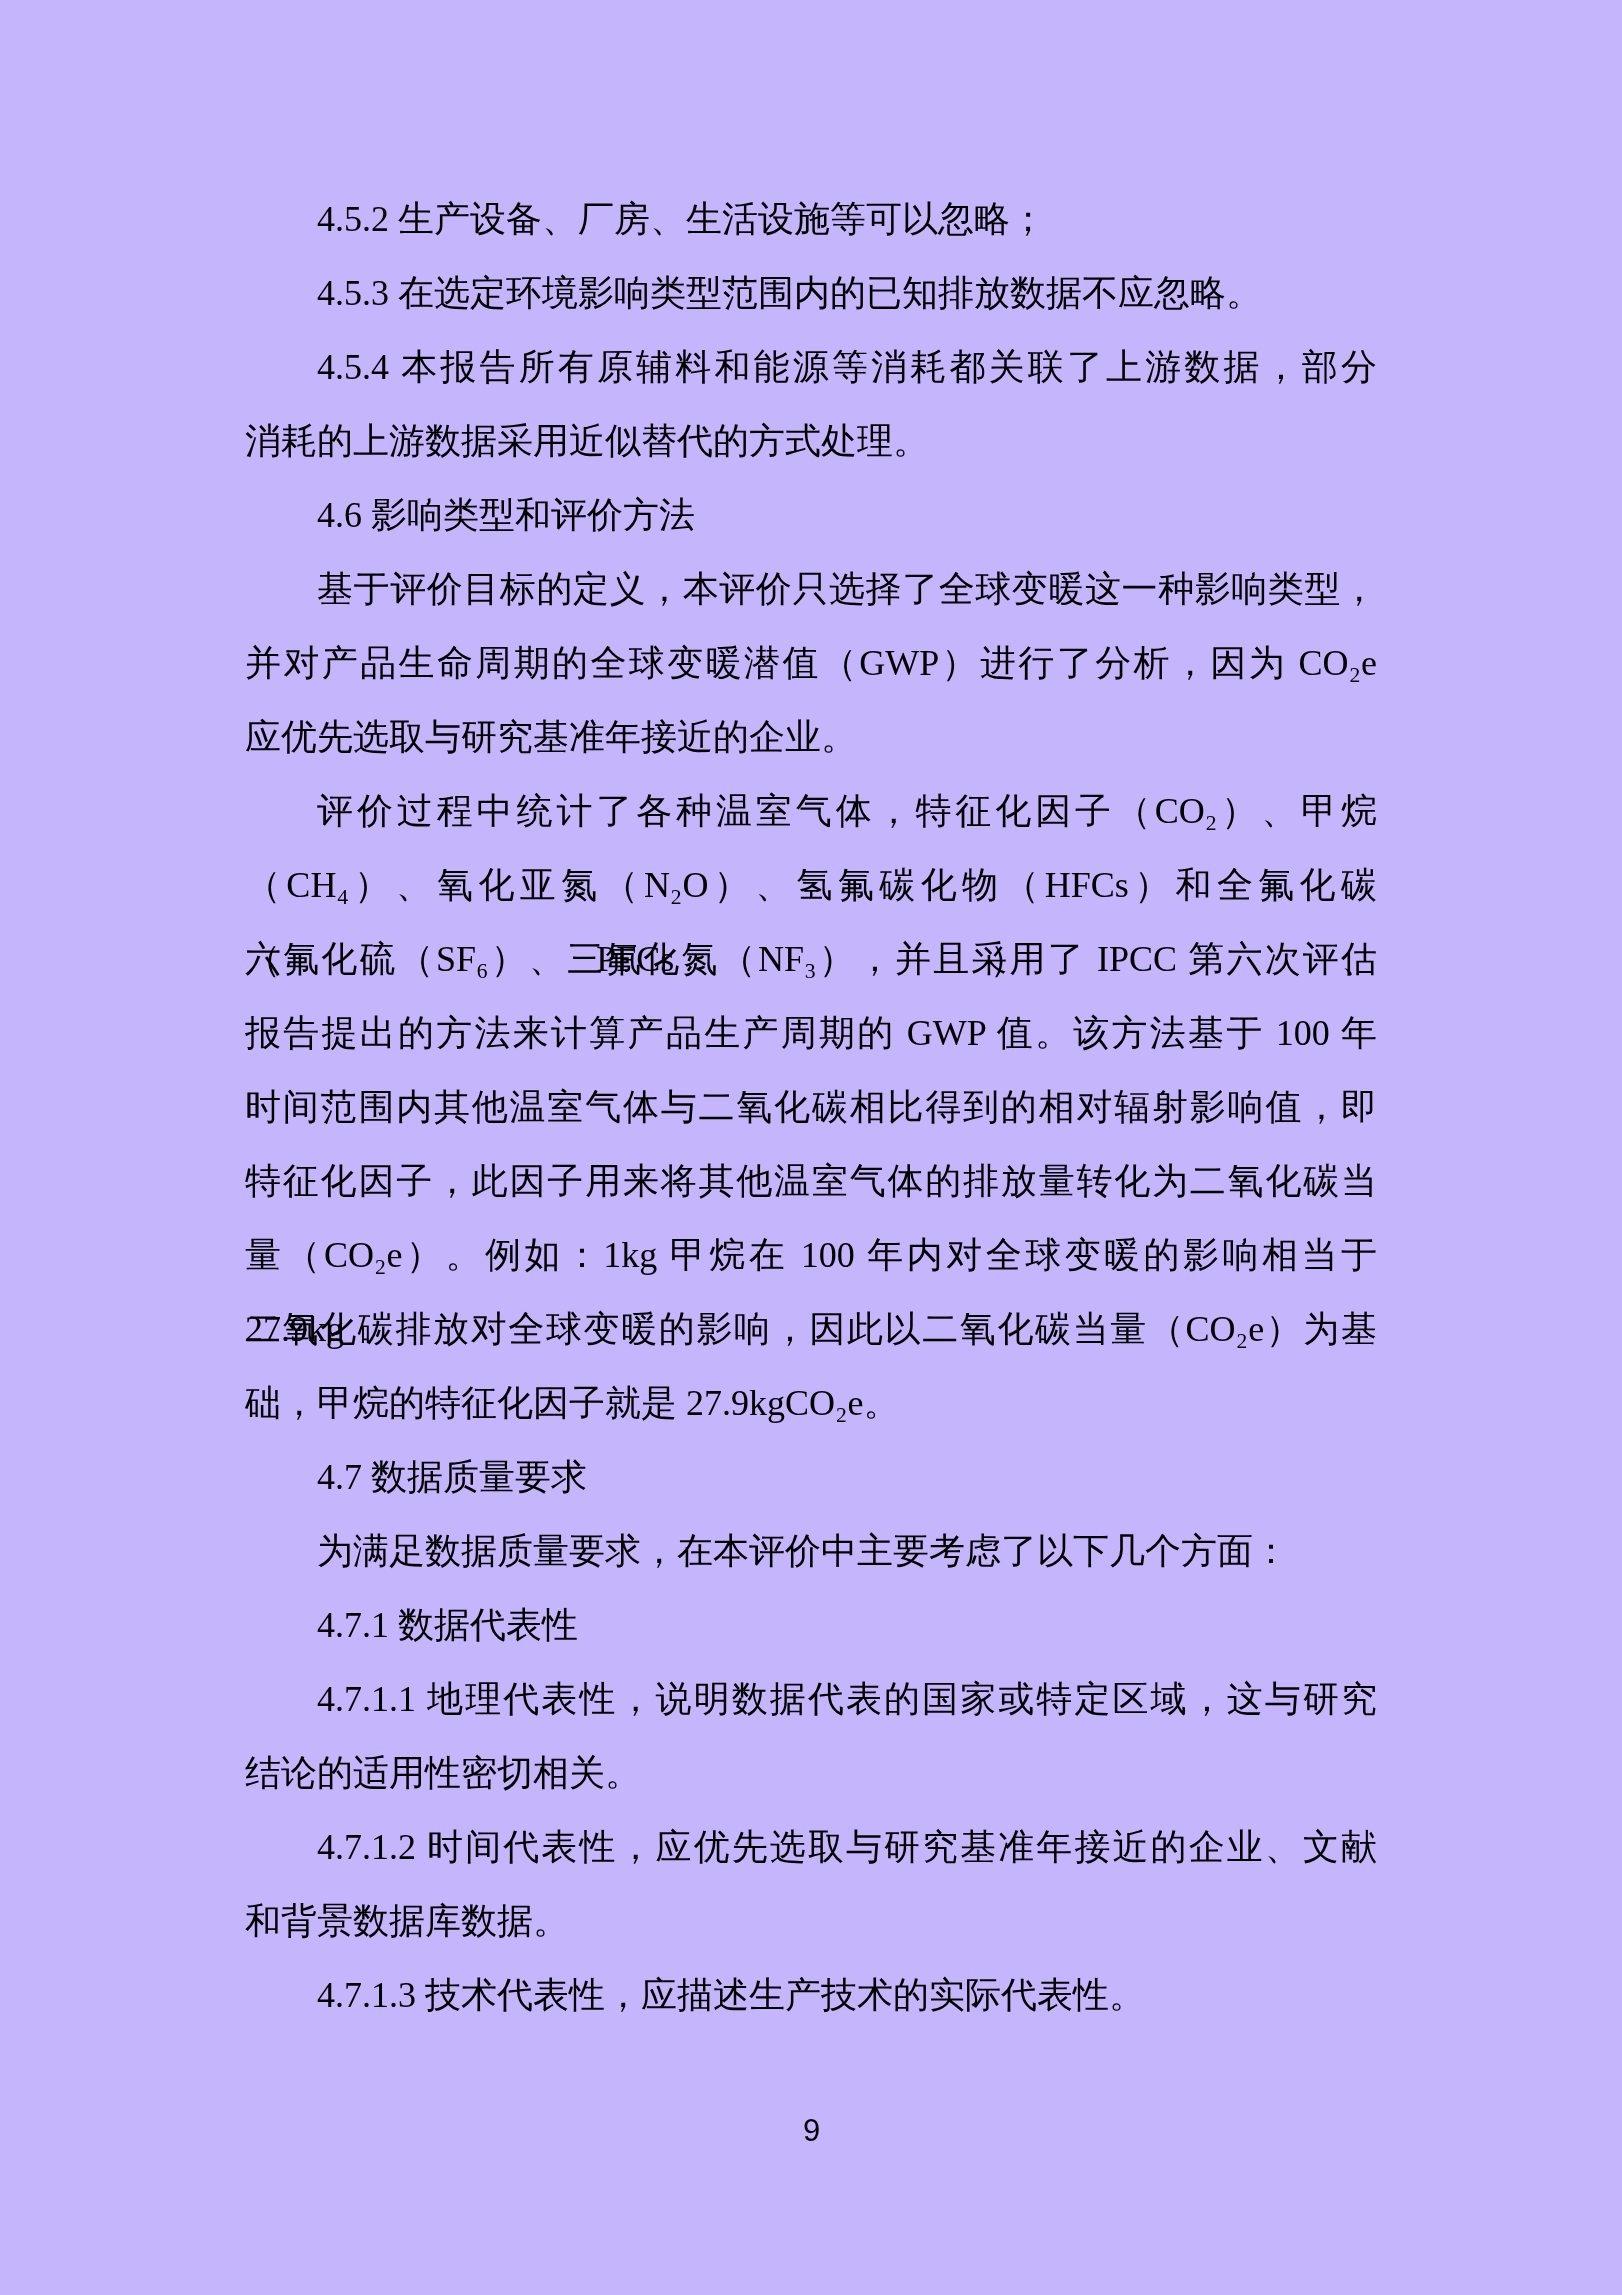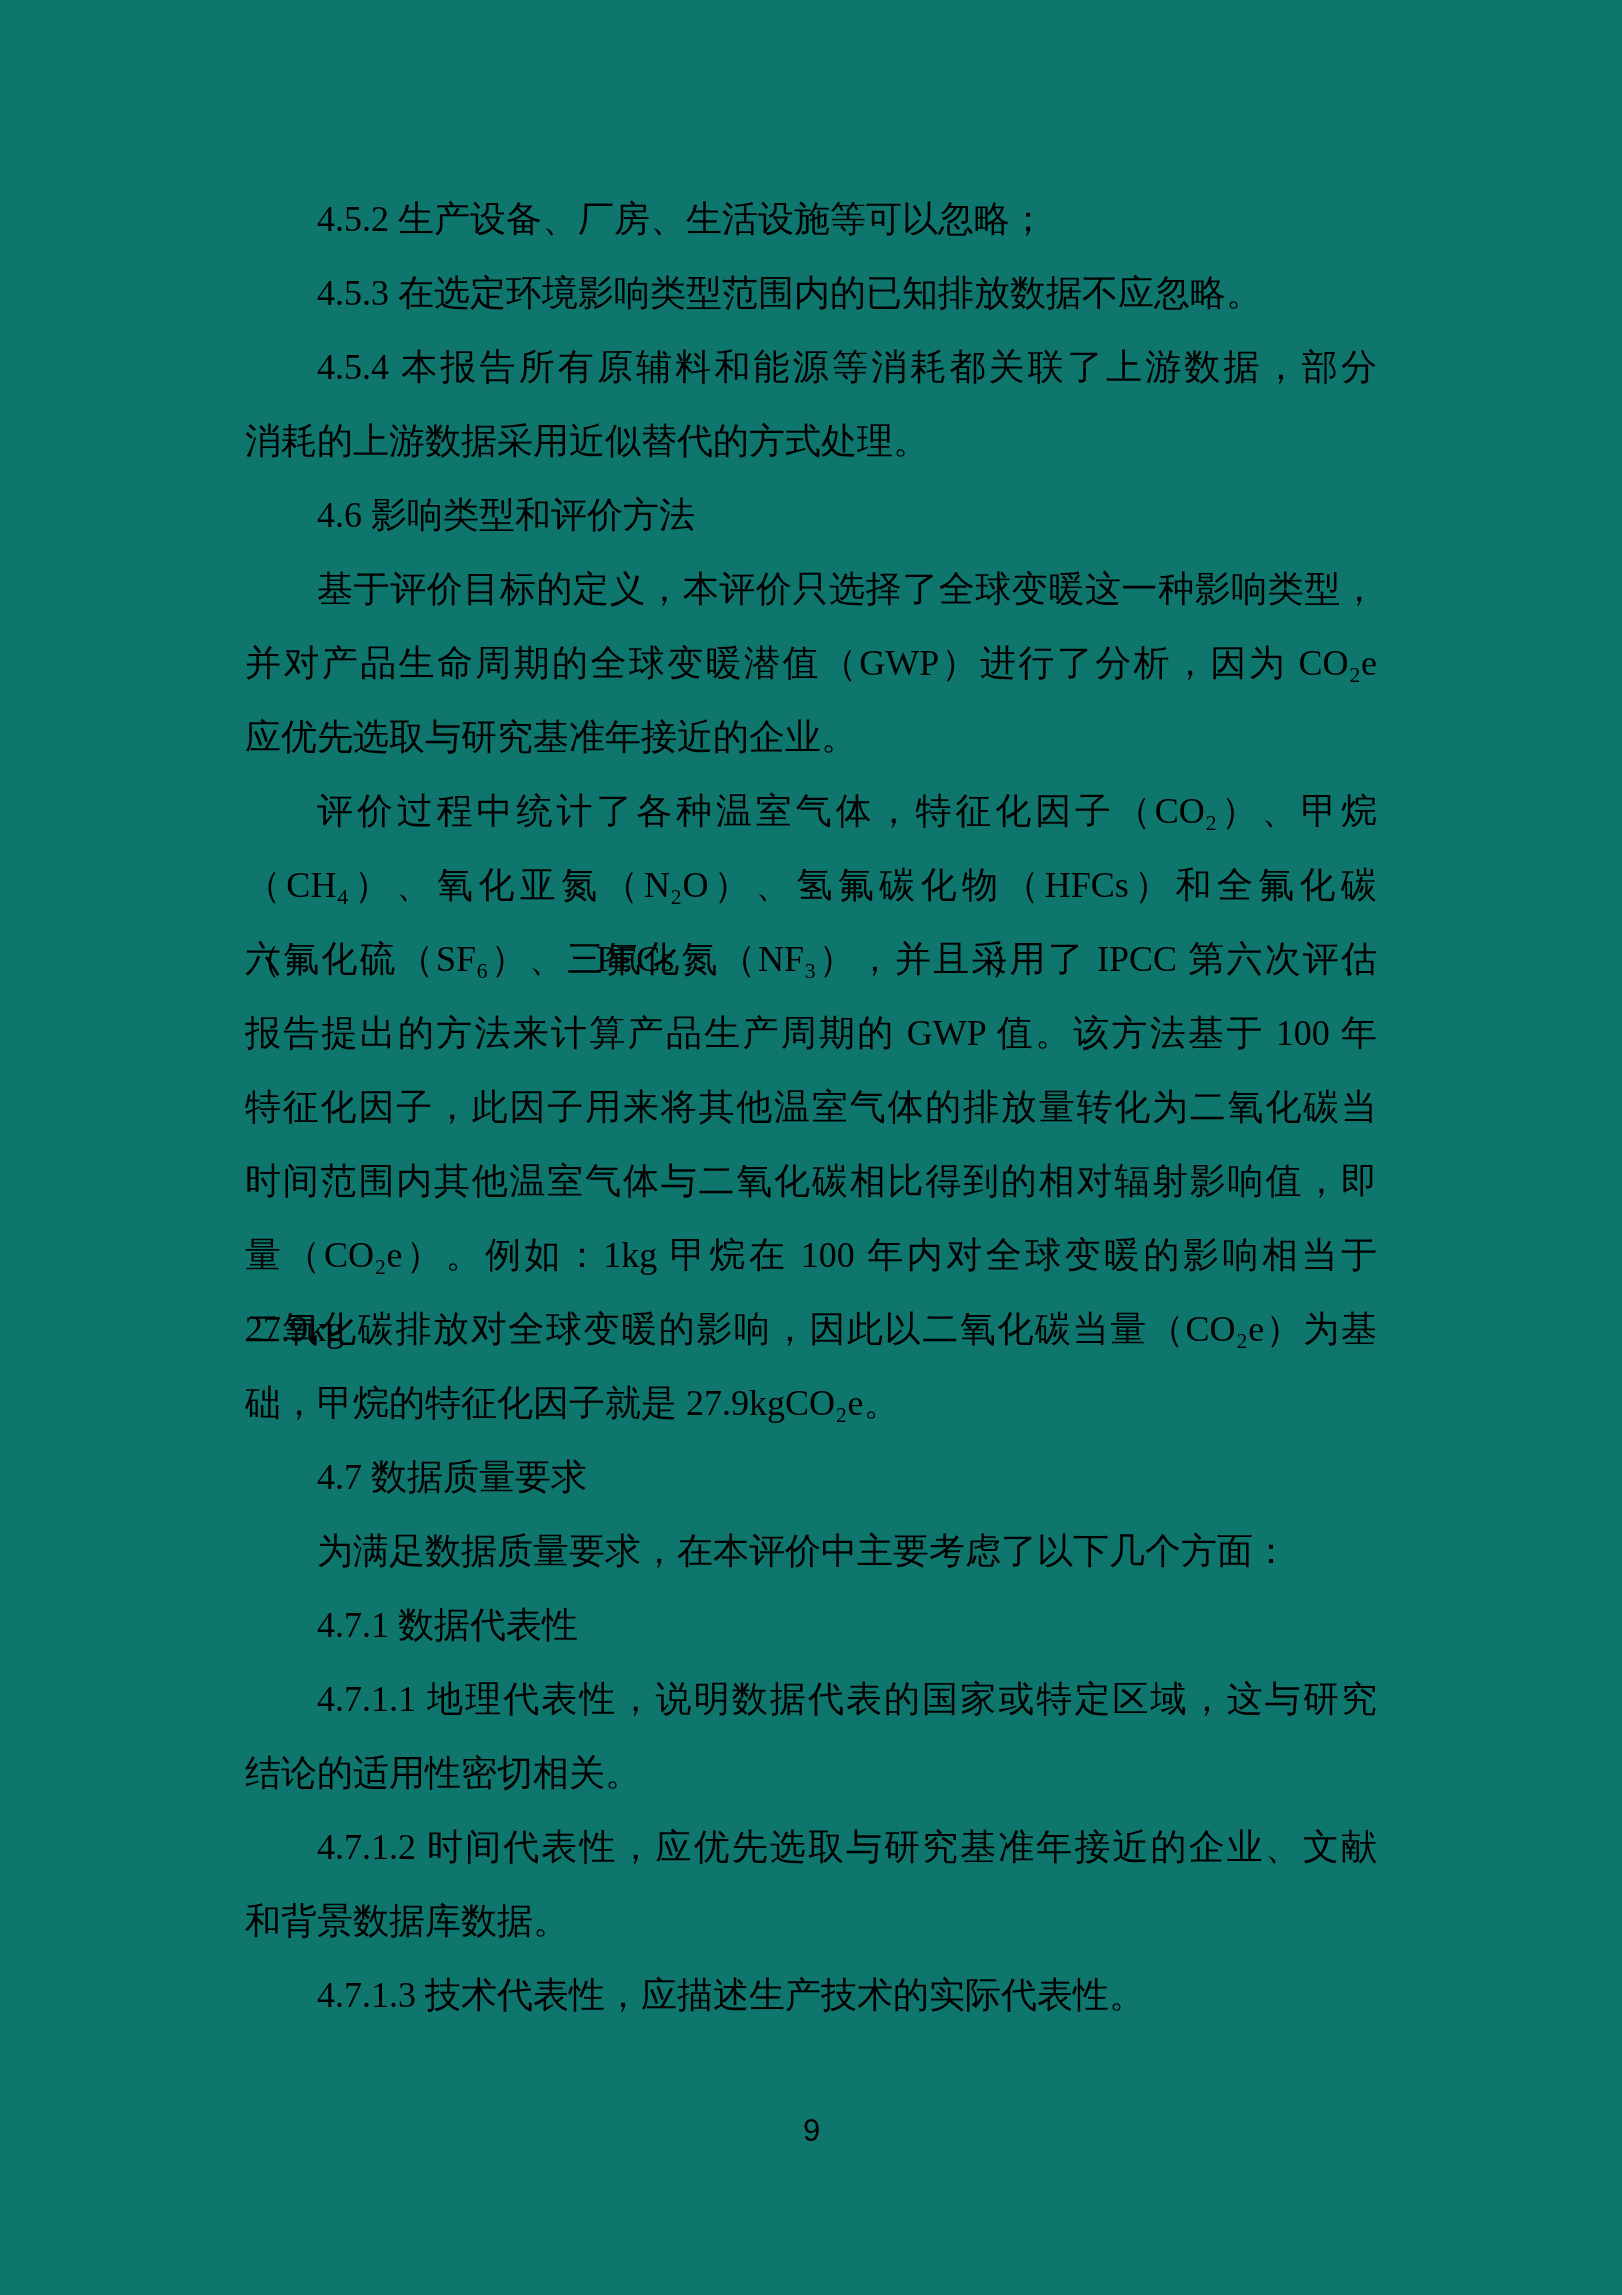--- a/index.html
+++ b/index.html
@@ -11,21 +11,21 @@
     position: relative;
     width: 1623px;
     height: 2295px;
     overflow: hidden;
     color: #000000;
     font-family: "Liberation Serif", "DejaVu Serif", serif;
   }
   .page {
     position: absolute;
     inset: 0;
-    background: #0f766e;
+    background: #c4b5fd;
   }
   .text-content {
     position: absolute;
     left: 245px;
     top: 182px;
     width: 1132px;
   }
   .paragraph {
     margin: 0;
     padding: 0;
@@ -80,22 +80,22 @@
       <div class="paragraph">
         <div class="line indent full">基于评价目标的定义，本评价只选择了全球变暖这一种影响类型，</div>
         <div class="line full">并对产品生命周期的全球变暖潜值（GWP）进行了分析，因为 CO₂e</div>
         <div class="line">应优先选取与研究基准年接近的企业。</div>
       </div>
       <div class="paragraph">
         <div class="line indent full">评价过程中统计了各种温室气体，特征化因子（CO₂）、甲烷</div>
         <div class="line full">（CH₄）、氧化亚氮（N₂O）、氢氟碳化物（HFCs）和全氟化碳（PFCs）、</div>
         <div class="line full">六氟化硫（SF₆）、三氟化氮（NF₃），并且采用了 IPCC 第六次评估</div>
         <div class="line full">报告提出的方法来计算产品生产周期的 GWP 值。该方法基于 100 年</div>
+        <div class="line full">时间范围内其他温室气体与二氧化碳相比得到的相对辐射影响值，即</div>
         <div class="line full">特征化因子，此因子用来将其他温室气体的排放量转化为二氧化碳当</div>
-        <div class="line full">时间范围内其他温室气体与二氧化碳相比得到的相对辐射影响值，即</div>
         <div class="line full">量（CO₂e）。例如：1kg 甲烷在 100 年内对全球变暖的影响相当于 27.9kg</div>
         <div class="line full">二氧化碳排放对全球变暖的影响，因此以二氧化碳当量（CO₂e）为基</div>
         <div class="line">础，甲烷的特征化因子就是 27.9kgCO₂e。</div>
       </div>
       <div class="paragraph">
         <div class="line indent">4.7 数据质量要求</div>
       </div>
       <div class="paragraph">
         <div class="line indent">为满足数据质量要求，在本评价中主要考虑了以下几个方面：</div>
       </div>

